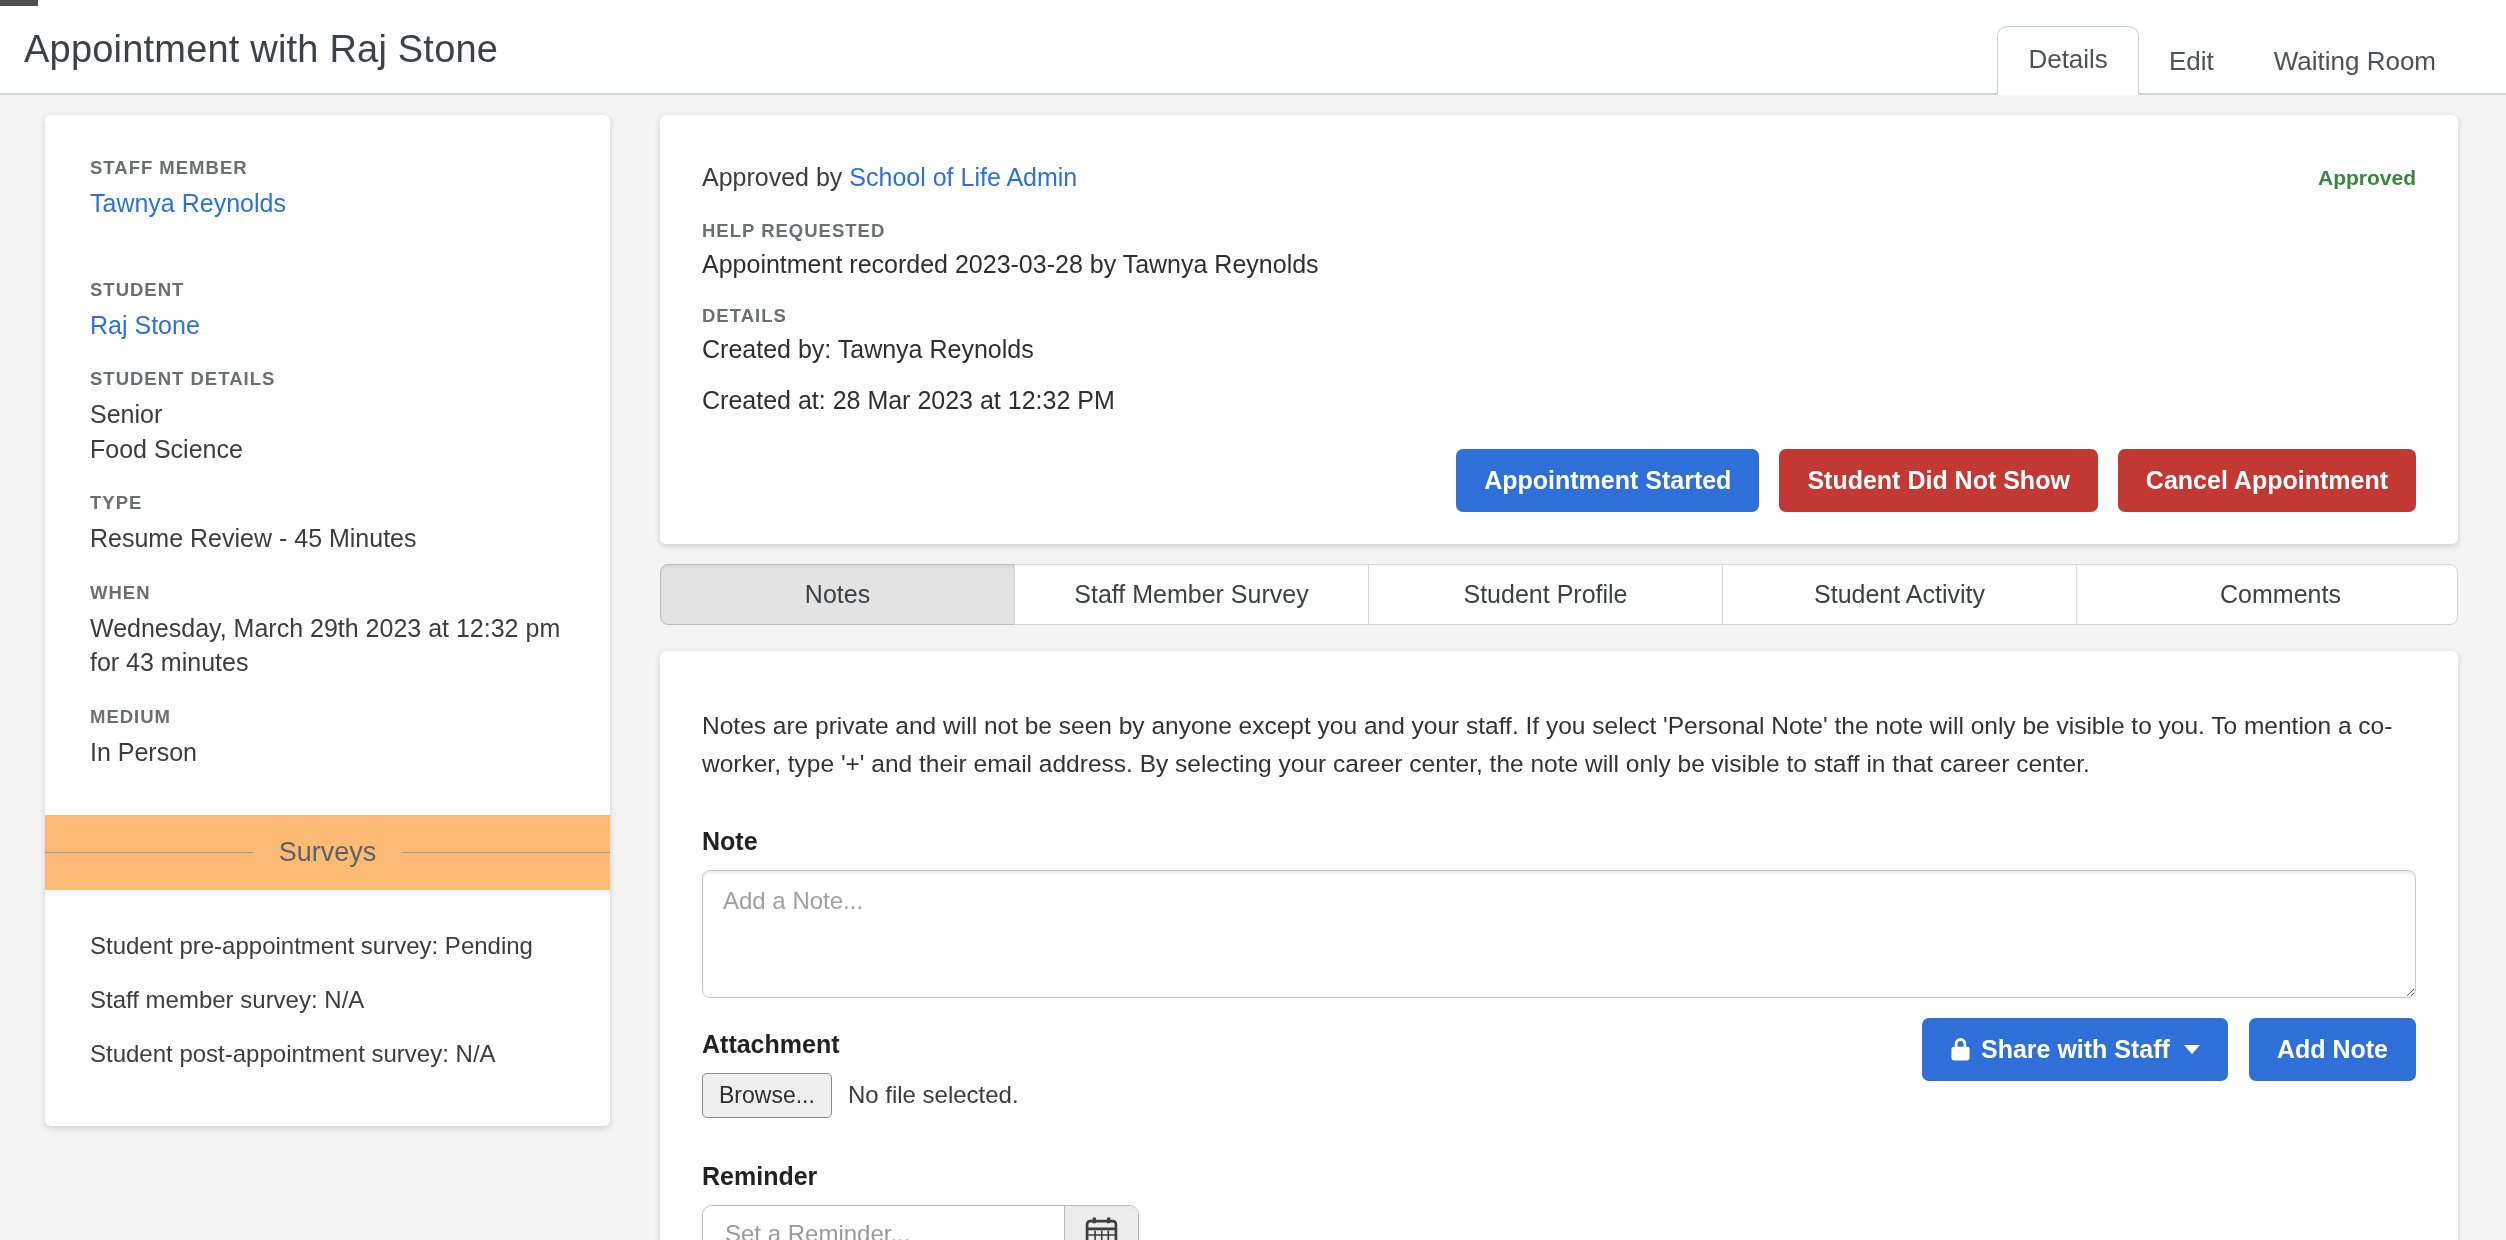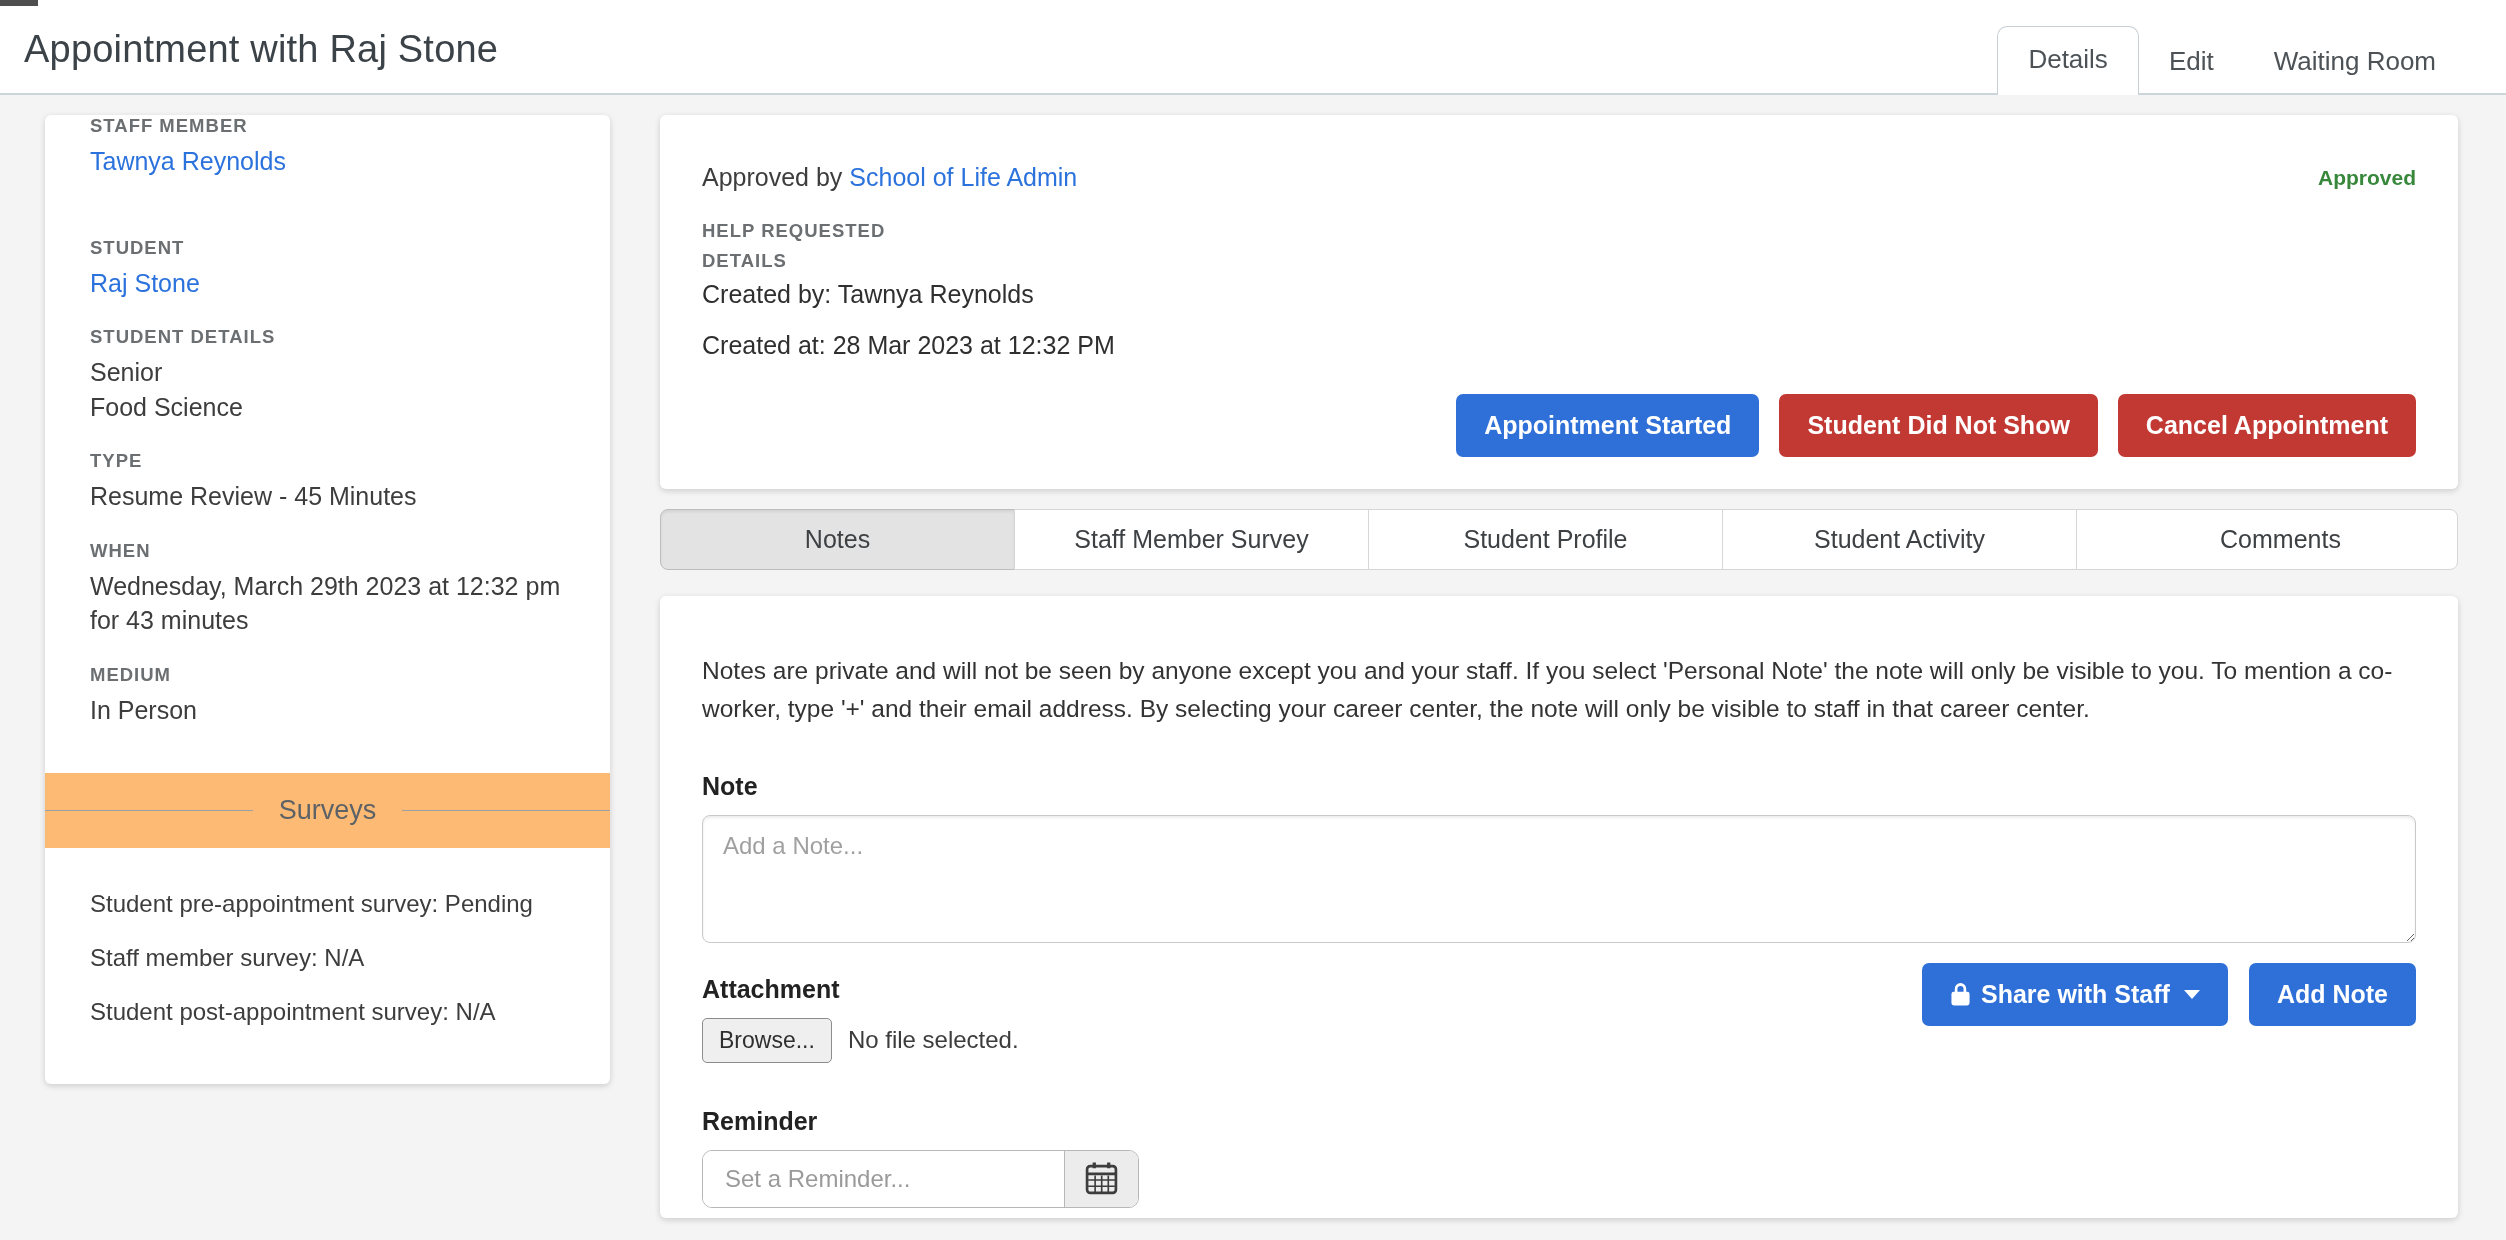--- a/index.html
+++ b/index.html
@@ -60,21 +60,21 @@
     padding: 20px 48px 0 45px;
     gap: 50px;
   }
   .card {
     background: #fff;
     border-radius: 6px;
     box-shadow: 0 2px 6px rgba(0,0,0,0.16);
   }
 
   
-  .sidebar-card { width: 565px; flex: 0 0 565px; }
+  .sidebar-card { width: 565px; flex: 0 0 565px; padding-top: 42px; }
   .sidebar-inner { padding: 0 45px; }
   .field { margin-bottom: 26px; }
   .field.gap-lg { margin-bottom: 58px; }
   .field-label {
     font-size: 18.5px;
     font-weight: bold;
     color: #6b6f72;
     letter-spacing: 1px;
     margin-bottom: 7px;
   }
@@ -281,20 +281,21 @@
       <div class="card overview-card">
         <div class="overview-top">
           <div class="approved-line">
             <span>Approved by</span>
             <a class="link">School of Life Admin</a>
           </div>
           <div class="status-badge">Approved</div>
         </div>
 
         <div class="field-label ov-label">HELP REQUESTED</div>
+        <div class="ov-value">Appointment recorded 2023-03-28 by Tawnya Reynolds</div>
 
         <div class="field-label ov-label">DETAILS</div>
         <div class="ov-value tight">Created by: Tawnya Reynolds</div>
         <div class="ov-value">Created at: 28 Mar 2023 at 12:32 PM</div>
 
         <div class="actions-row">
           <button class="btn blue">Appointment Started</button>
           <button class="btn red">Student Did Not Show</button>
           <button class="btn red">Cancel Appointment</button>
         </div>

